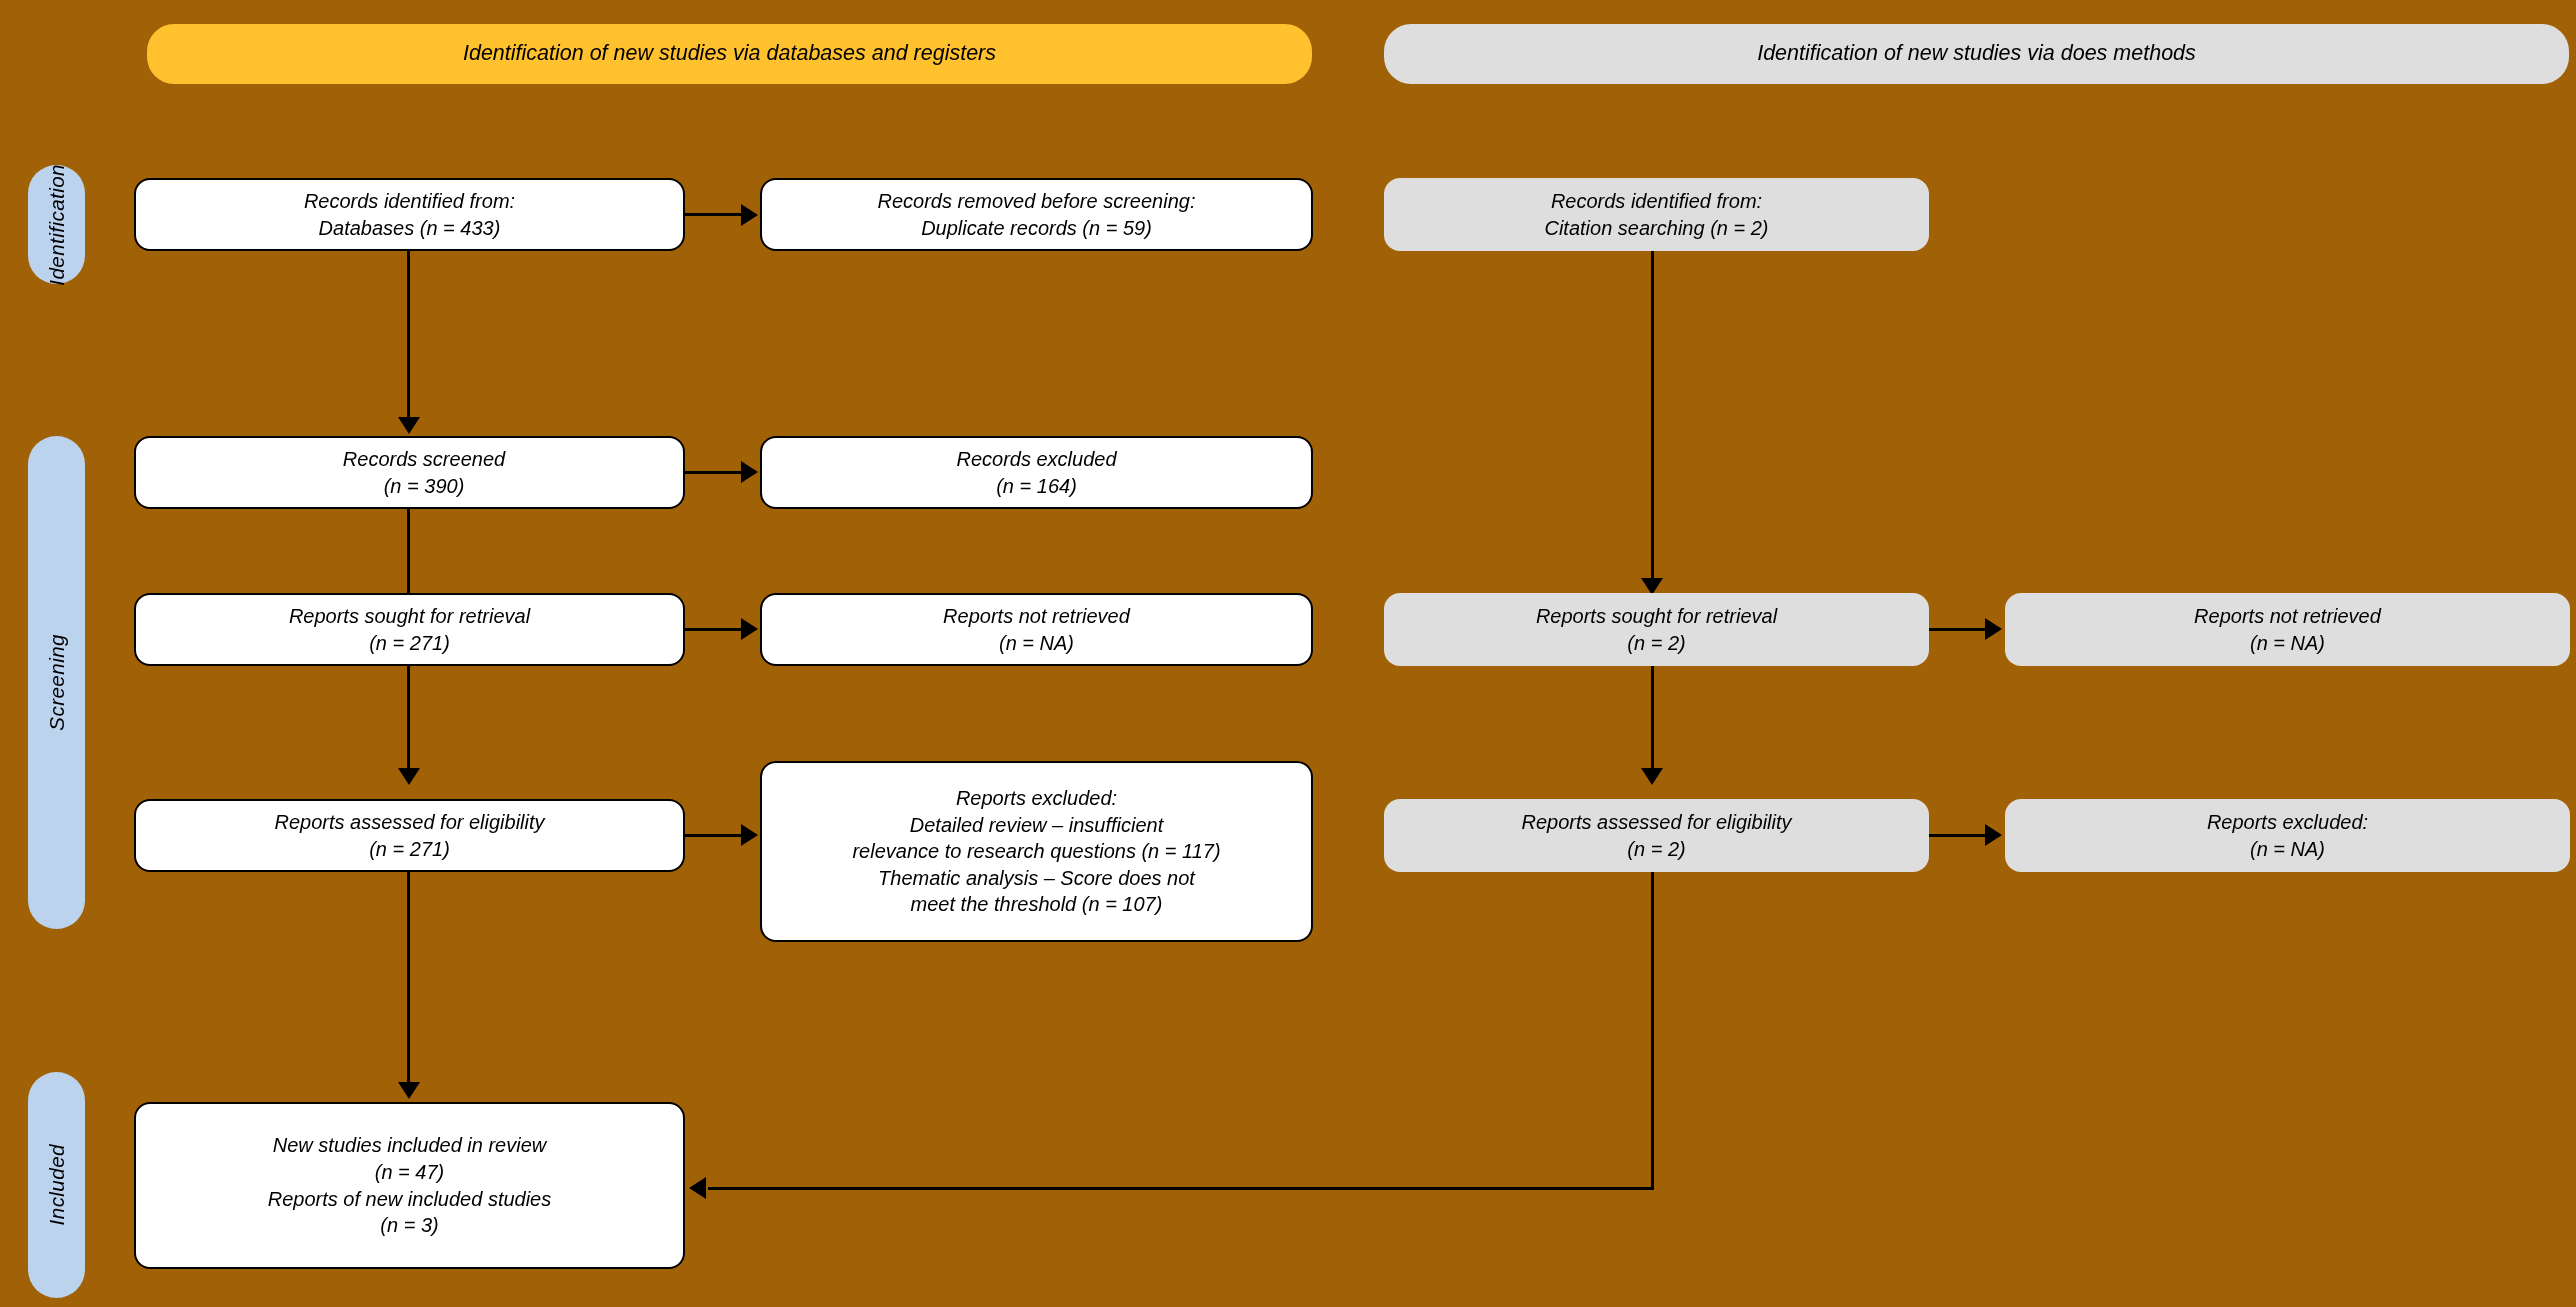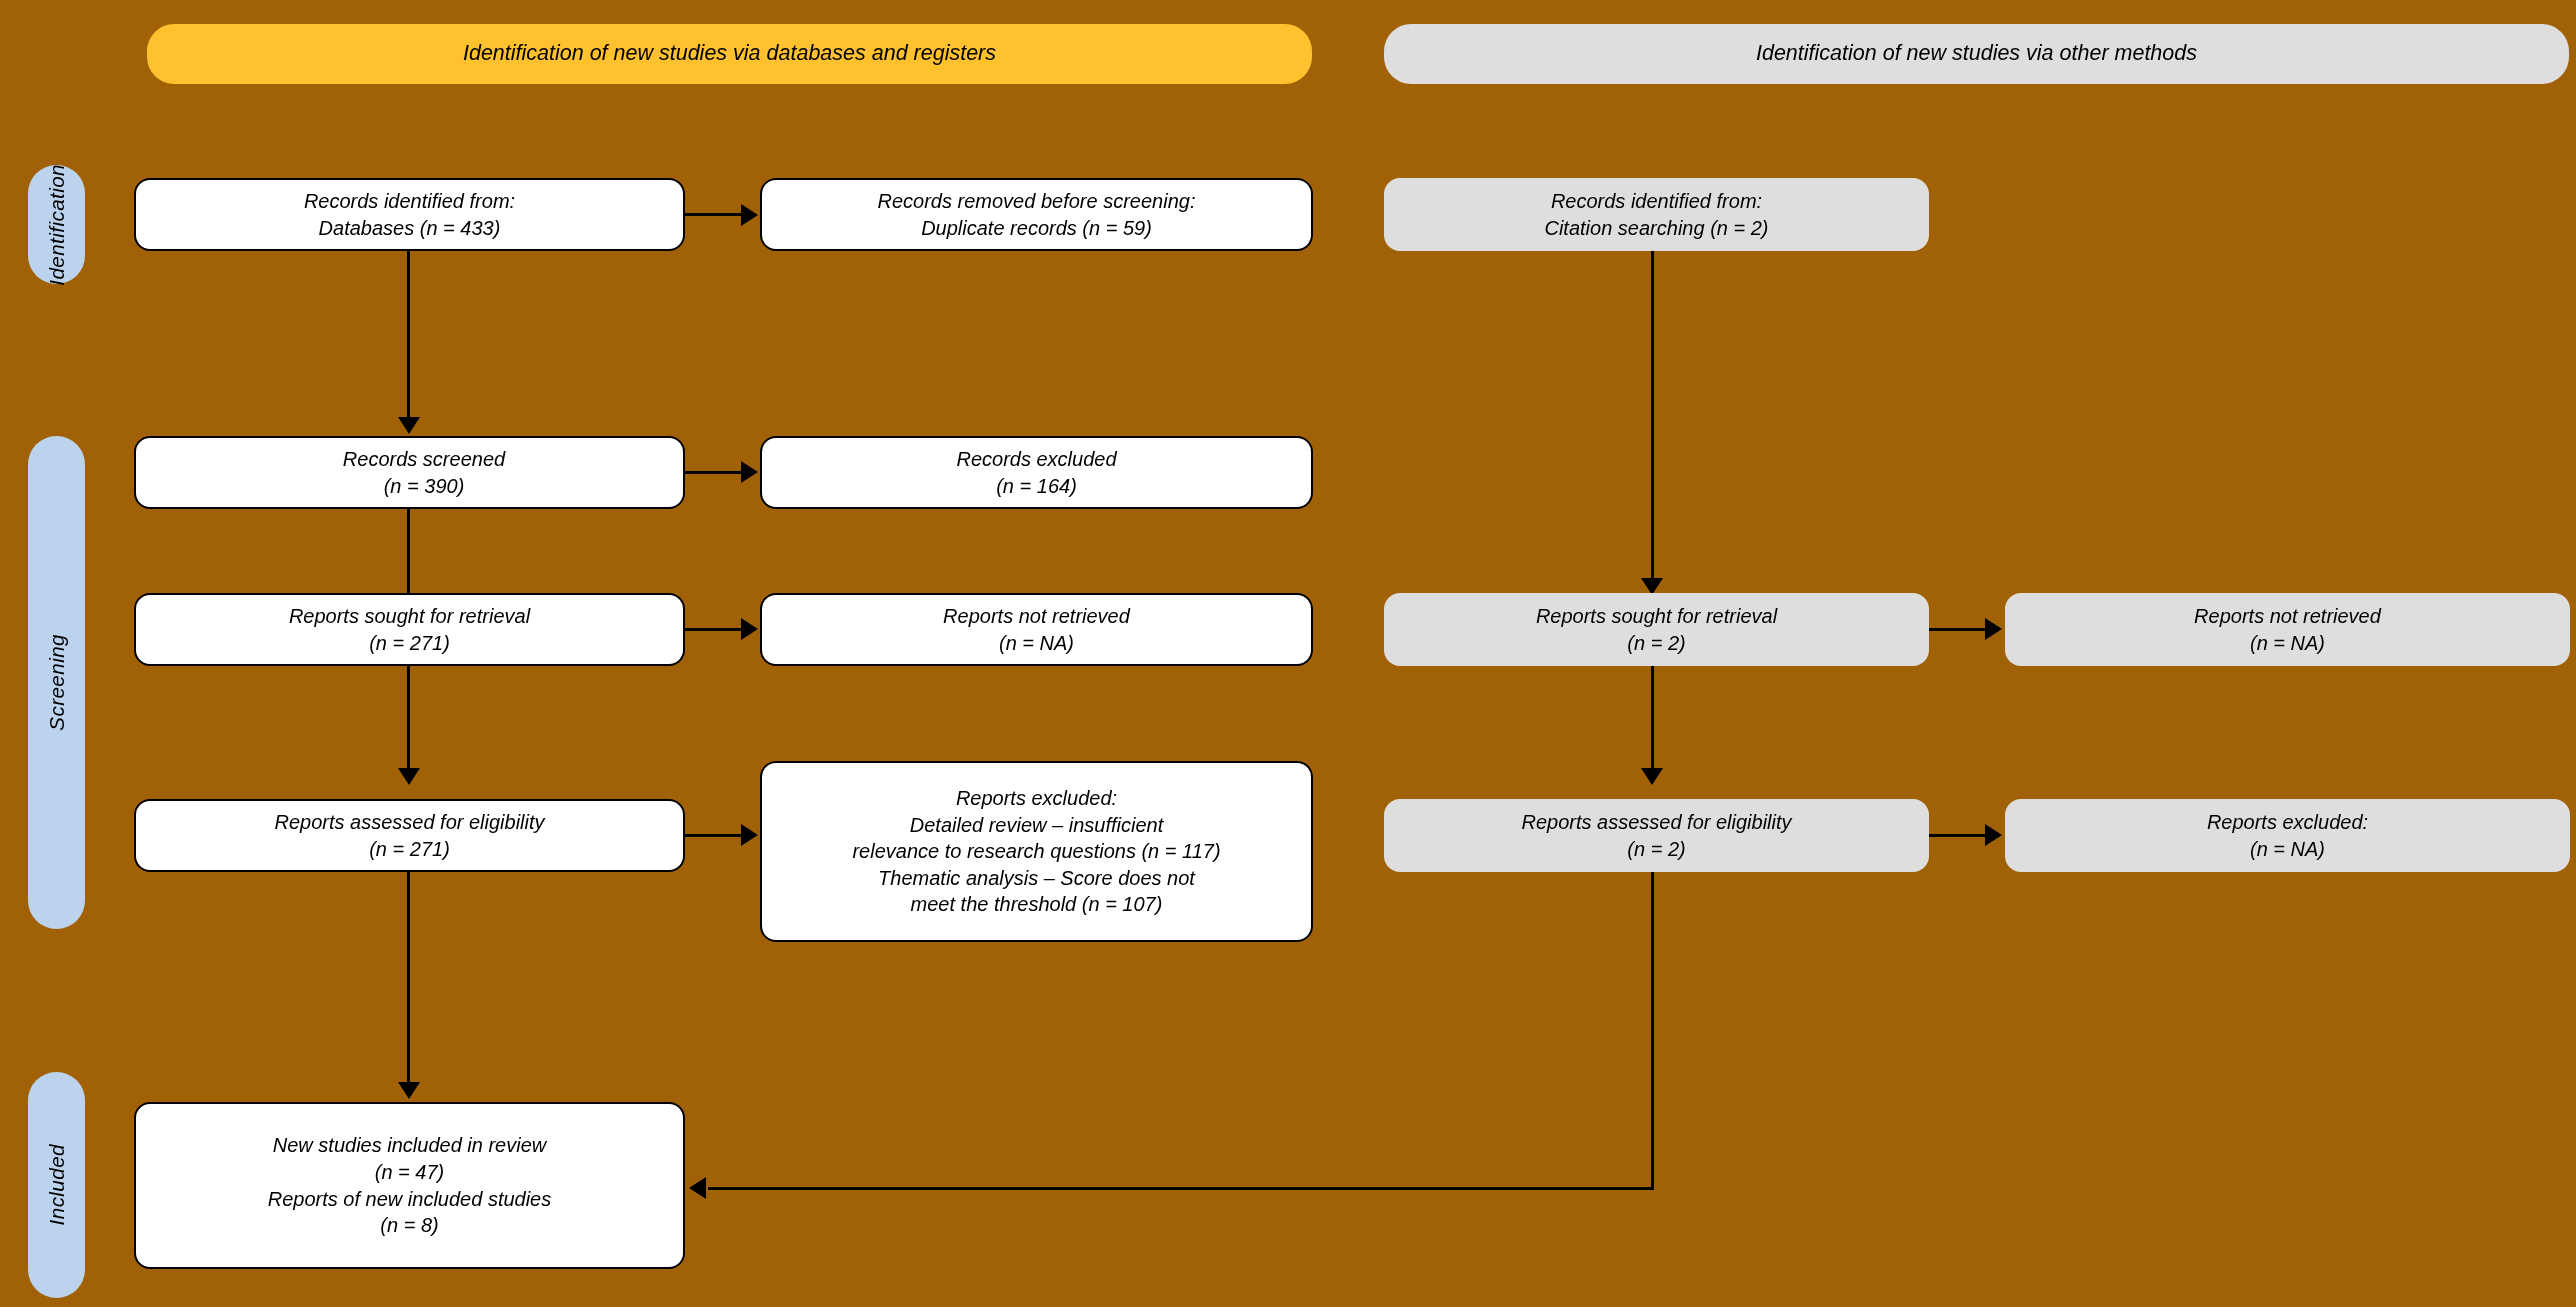--- a/index.html
+++ b/index.html
@@ -85,21 +85,21 @@
 </style>
 </head>
 <body>
 
 <div id="diagram">
 
   <div class="banner banner-db">
     <span>Identification of new studies via databases and registers</span>
   </div>
   <div class="banner banner-other">
-    <span>Identification of new studies via other methods</span>
+    <span>Identification of new studies via does methods</span>
   </div>
 
   <div class="stage stage-identification">
     <span>Identification</span>
   </div>
   <div class="stage stage-screening">
     <span>Screening</span>
   </div>
   <div class="stage stage-included">
     <span>Included</span>
@@ -203,21 +203,21 @@
 (n = NA)</span>
   </div>
 
   <div class="ln ln-h" style="left:1929px; top:834px; width:57px;"></div>
   <div class="arrow-head ah-right" style="left:1985px; top:824px;"></div>
 
   <div class="box box-white" style="left:134px; top:1102px; width:551px; height:167px;">
     <span class="txt">New studies included in review
 (n = 47)
 Reports of new included studies
-(n = 8)</span>
+(n = 3)</span>
   </div>
 
   <div class="ln ln-v" style="left:407px; top:872px; height:213px;"></div>
   <div class="arrow-head ah-down" style="left:398px; top:1082px;"></div>
 
   <div class="ln ln-v" style="left:1651px; top:872px; height:318px;"></div>
   <div class="ln ln-h" style="left:708px; top:1187px; width:946px;"></div>
   <div class="arrow-head ah-left" style="left:689px; top:1177px;"></div>
 
 </div>

